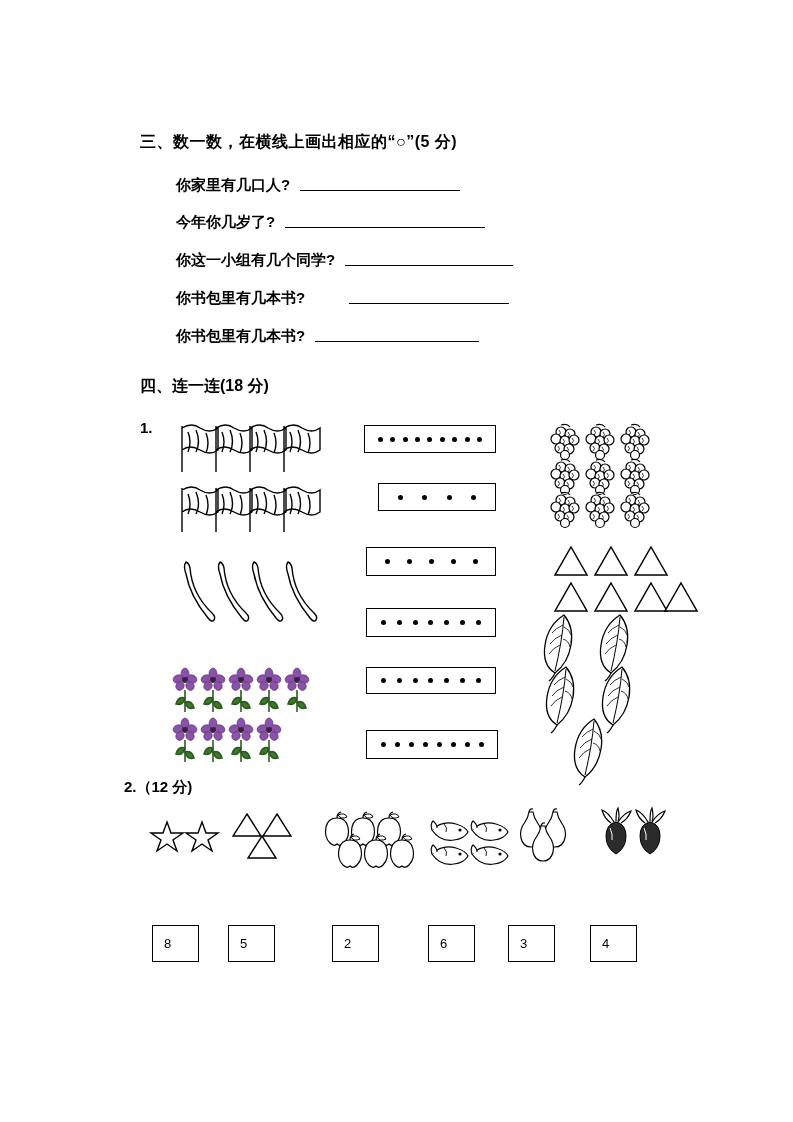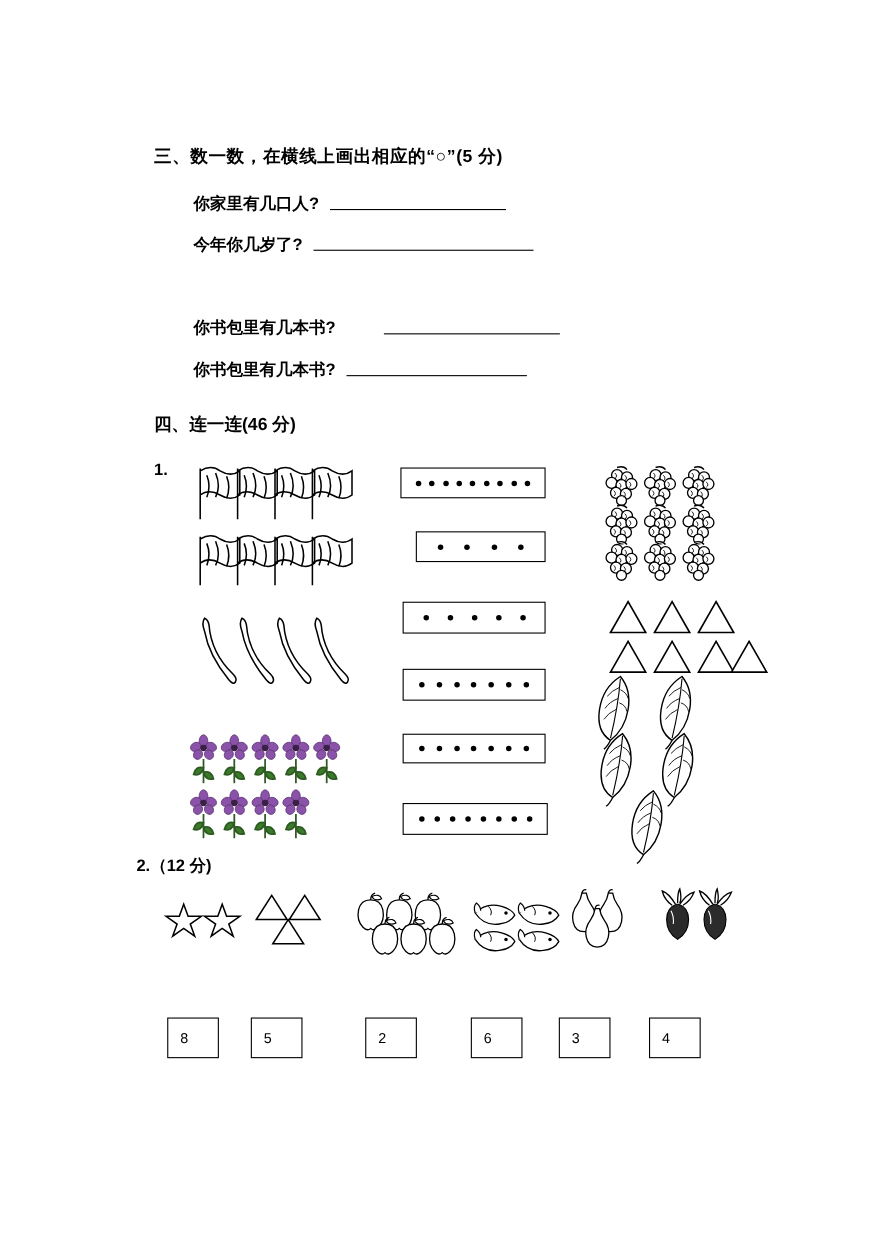--- a/index.html
+++ b/index.html
@@ -79,30 +79,34 @@
   <div class="sec3-head">三、数一数，在横线上画出相应的“○”(5 分)</div>
 
   <div class="q-line" id="q0" style="top: 176px;">
     <span>你家里有几口人?</span>
     <span class="blank" style="width: 160px;"></span>
   </div>
   <div class="q-line" id="q1" style="top: 213px;">
     <span>今年你几岁了?</span>
     <span class="blank" style="width: 200px;"></span>
   </div>
+  <div class="q-line" id="q2" style="top: 251px;">
+    <span>你这一小组有几个同学?</span>
+    <span class="blank" style="width: 168px;"></span>
+  </div>
   <div class="q-line" id="q3" style="top: 289px; gap: 44px;">
     <span>你书包里有几本书?</span>
     <span class="blank" style="width: 160px;"></span>
   </div>
   <div class="q-line" id="q4" style="top: 327px;">
     <span>你书包里有几本书?</span>
     <span class="blank" style="width: 164px;"></span>
   </div>
 
-  <div class="sec4-head">四、连一连(46 分)</div>
+  <div class="sec4-head">四、连一连(18 分)</div>
   <div class="num1">1.</div>
   <div class="num2">2.（12 分)</div>
 
   <div class="grp" style="left:128px;top:424px;">
     <svg width="140" height="110" viewBox="0 0 140 110">
       <g fill="none" stroke="#000" stroke-width="1.4">
         <g>
           <path d="M6 2 L6 48 M6 4 q10 -6 18 0 q10 6 18 0 l0 22 q-8 6 -18 0 q-10 -6 -18 0 Z"></path>
           <path d="M12 8 q4 10 0 20 M20 6 q5 12 0 22 M30 9 q4 10 0 20"></path>
         </g>

